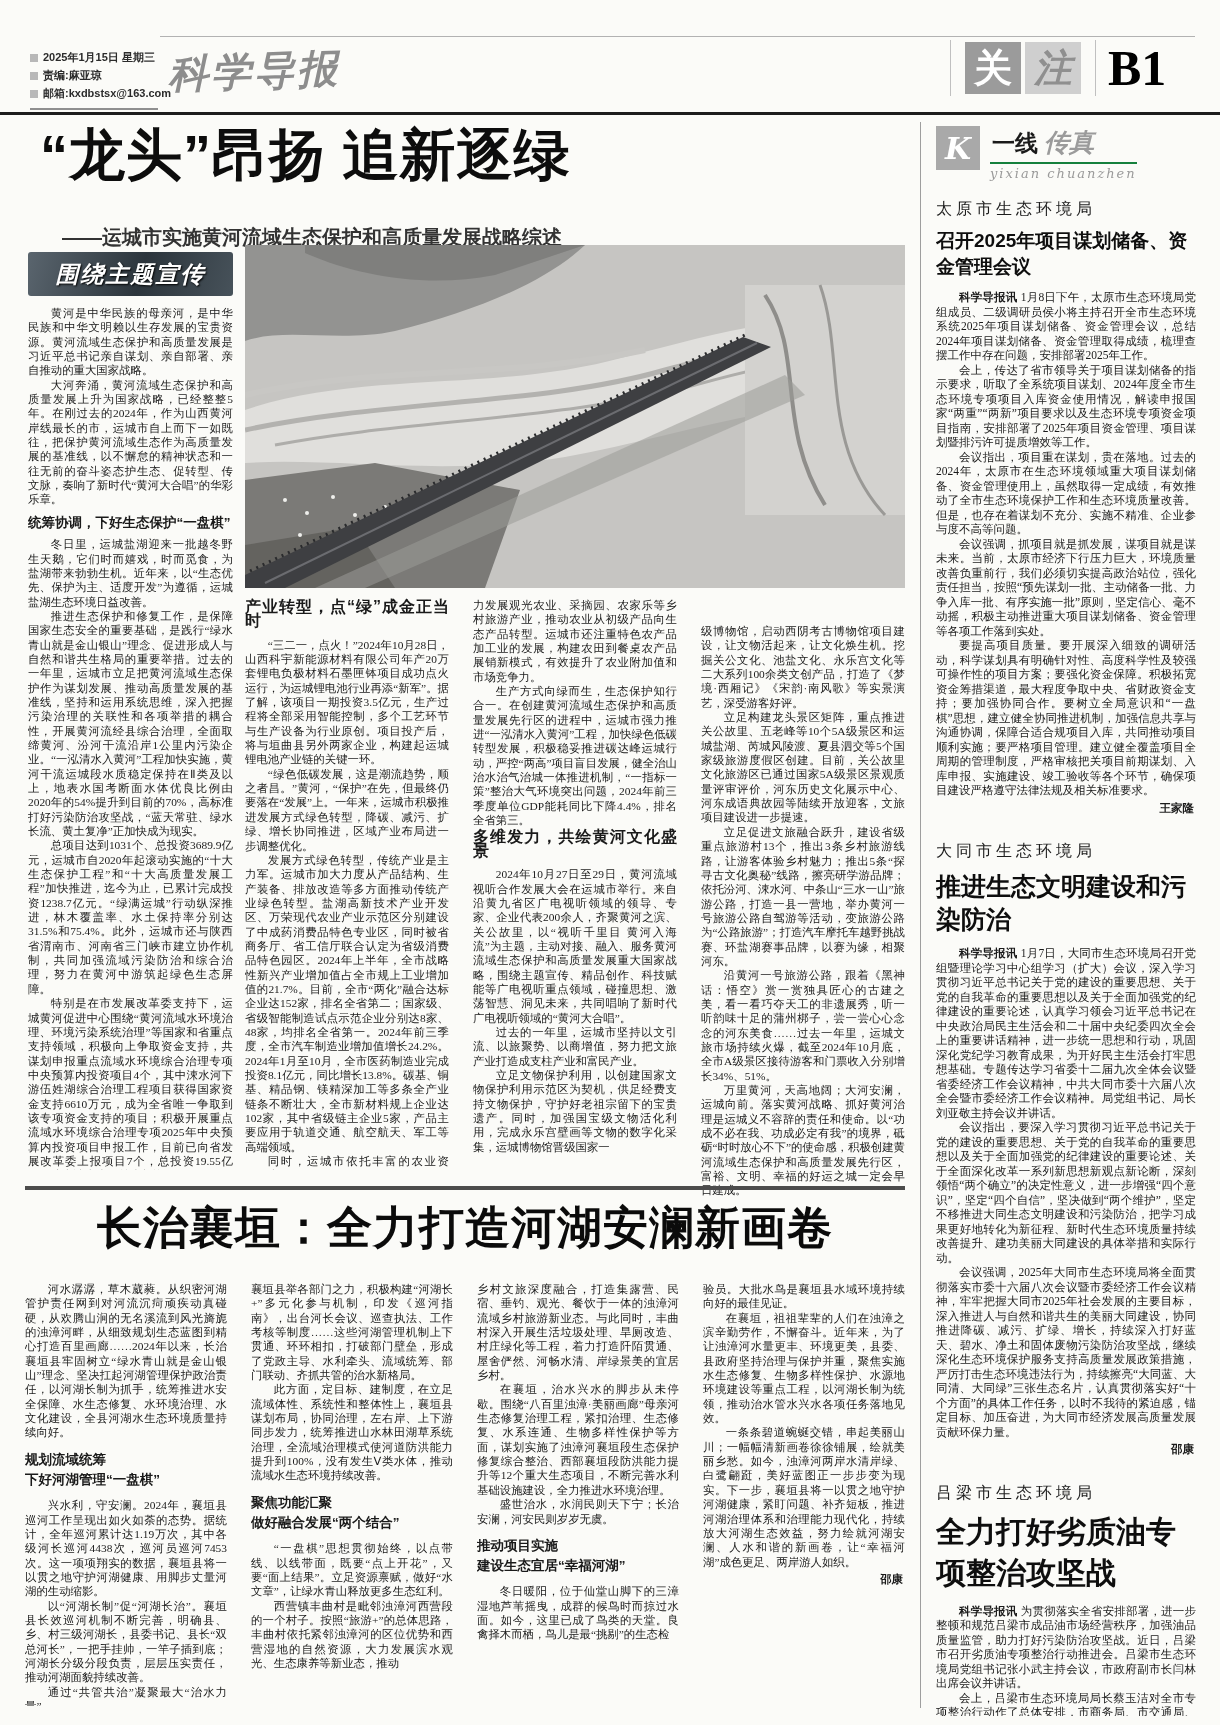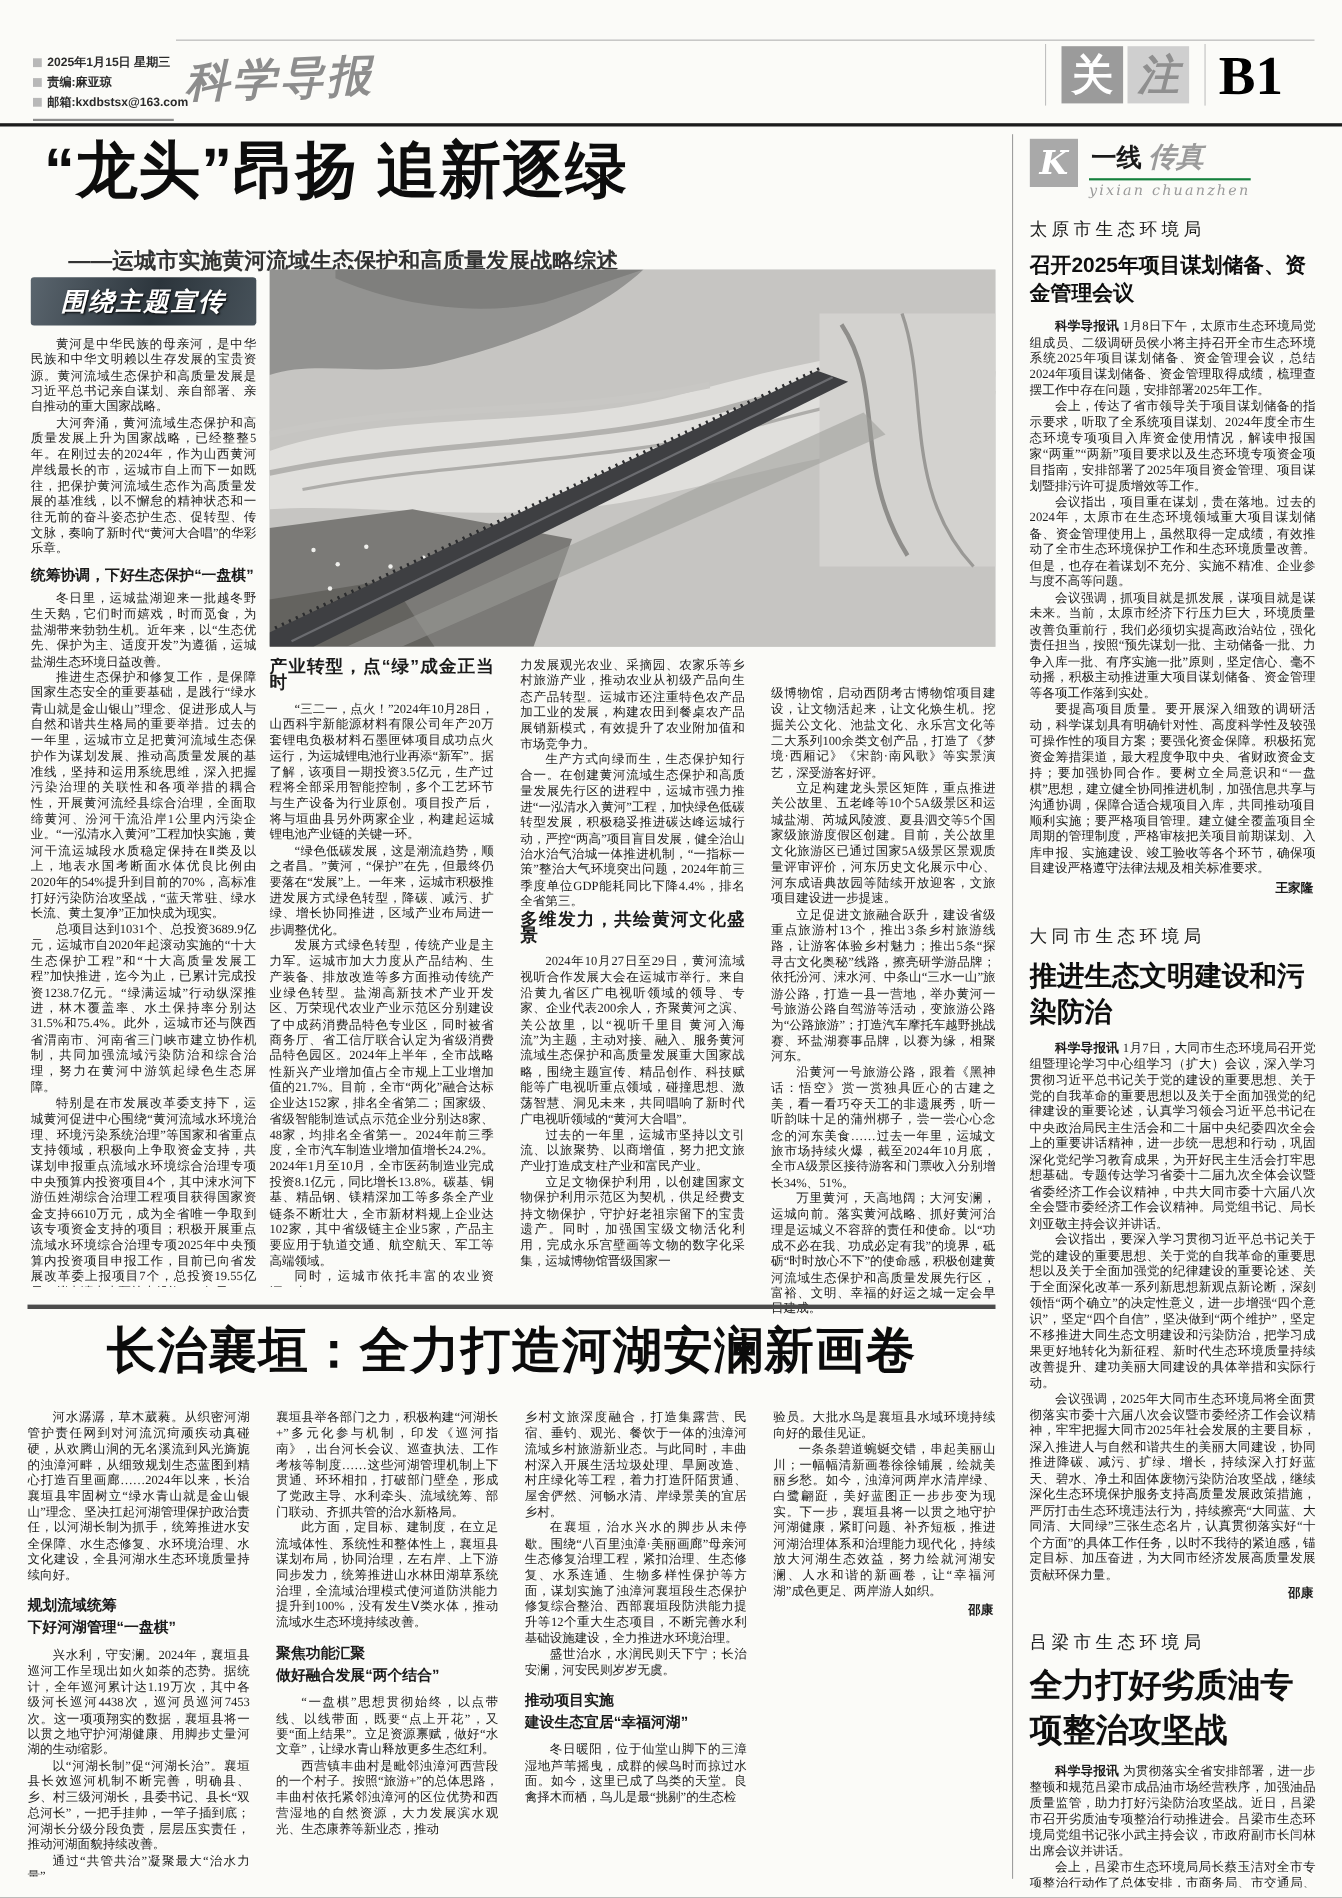--- a/index.html
+++ b/index.html
@@ -194,20 +194,21 @@
   <div class="bcol bcol3">
       <p class="para cont">乡村文旅深度融合，打造集露营、民宿、垂钓、观光、餐饮于一体的浊漳河流域乡村旅游新业态。与此同时，丰曲村深入开展生活垃圾处理、旱厕改造、村庄绿化等工程，着力打造阡陌贯通、屋舍俨然、河畅水清、岸绿景美的宜居乡村。</p>
       <p class="para">在襄垣，治水兴水的脚步从未停歇。围绕“八百里浊漳·美丽画廊”母亲河生态修复治理工程，紧扣治理、生态修复、水系连通、生物多样性保护等方面，谋划实施了浊漳河襄垣段生态保护修复综合整治、西部襄垣段防洪能力提升等12个重大生态项目，不断完善水利基础设施建设，全力推进水环境治理。</p>
       <p class="para">盛世治水，水润民则天下宁；长治安澜，河安民则岁岁无虞。</p>
       <h4 class="subhead2">推动项目实施
 建设生态宜居“幸福河湖”</h4>
       <p class="para">冬日暖阳，位于仙堂山脚下的三漳湿地芦苇摇曳，成群的候鸟时而掠过水面。如今，这里已成了鸟类的天堂。良禽择木而栖，鸟儿是最“挑剔”的生态检</p>
     </div>
   <div class="bcol bcol4">
       <p class="para cont">验员。大批水鸟是襄垣县水域环境持续向好的最佳见证。</p>
+      <p class="para">在襄垣，祖祖辈辈的人们在浊漳之滨辛勤劳作，不懈奋斗。近年来，为了让浊漳河水量更丰、环境更美，县委、县政府坚持治理与保护并重，聚焦实施水生态修复、生物多样性保护、水源地环境建设等重点工程，以河湖长制为统领，推动治水管水兴水各项任务落地见效。</p>
       <p class="para">一条条碧道蜿蜒交错，串起美丽山川；一幅幅清新画卷徐徐铺展，绘就美丽乡愁。如今，浊漳河两岸水清岸绿、白鹭翩跹，美好蓝图正一步步变为现实。下一步，襄垣县将一以贯之地守护河湖健康，紧盯问题、补齐短板，推进河湖治理体系和治理能力现代化，持续放大河湖生态效益，努力绘就河湖安澜、人水和谐的新画卷，让“幸福河湖”成色更足、两岸游人如织。</p>
       <p class="byline">邵康</p>
     </div>
 
   <div class="v-divider"></div>
   <div class="sidebar">
     <div class="sb-logo">
       <div class="kbox">K</div>
       <div class="sb-logo-text">
         <div class="sb-title-row">

